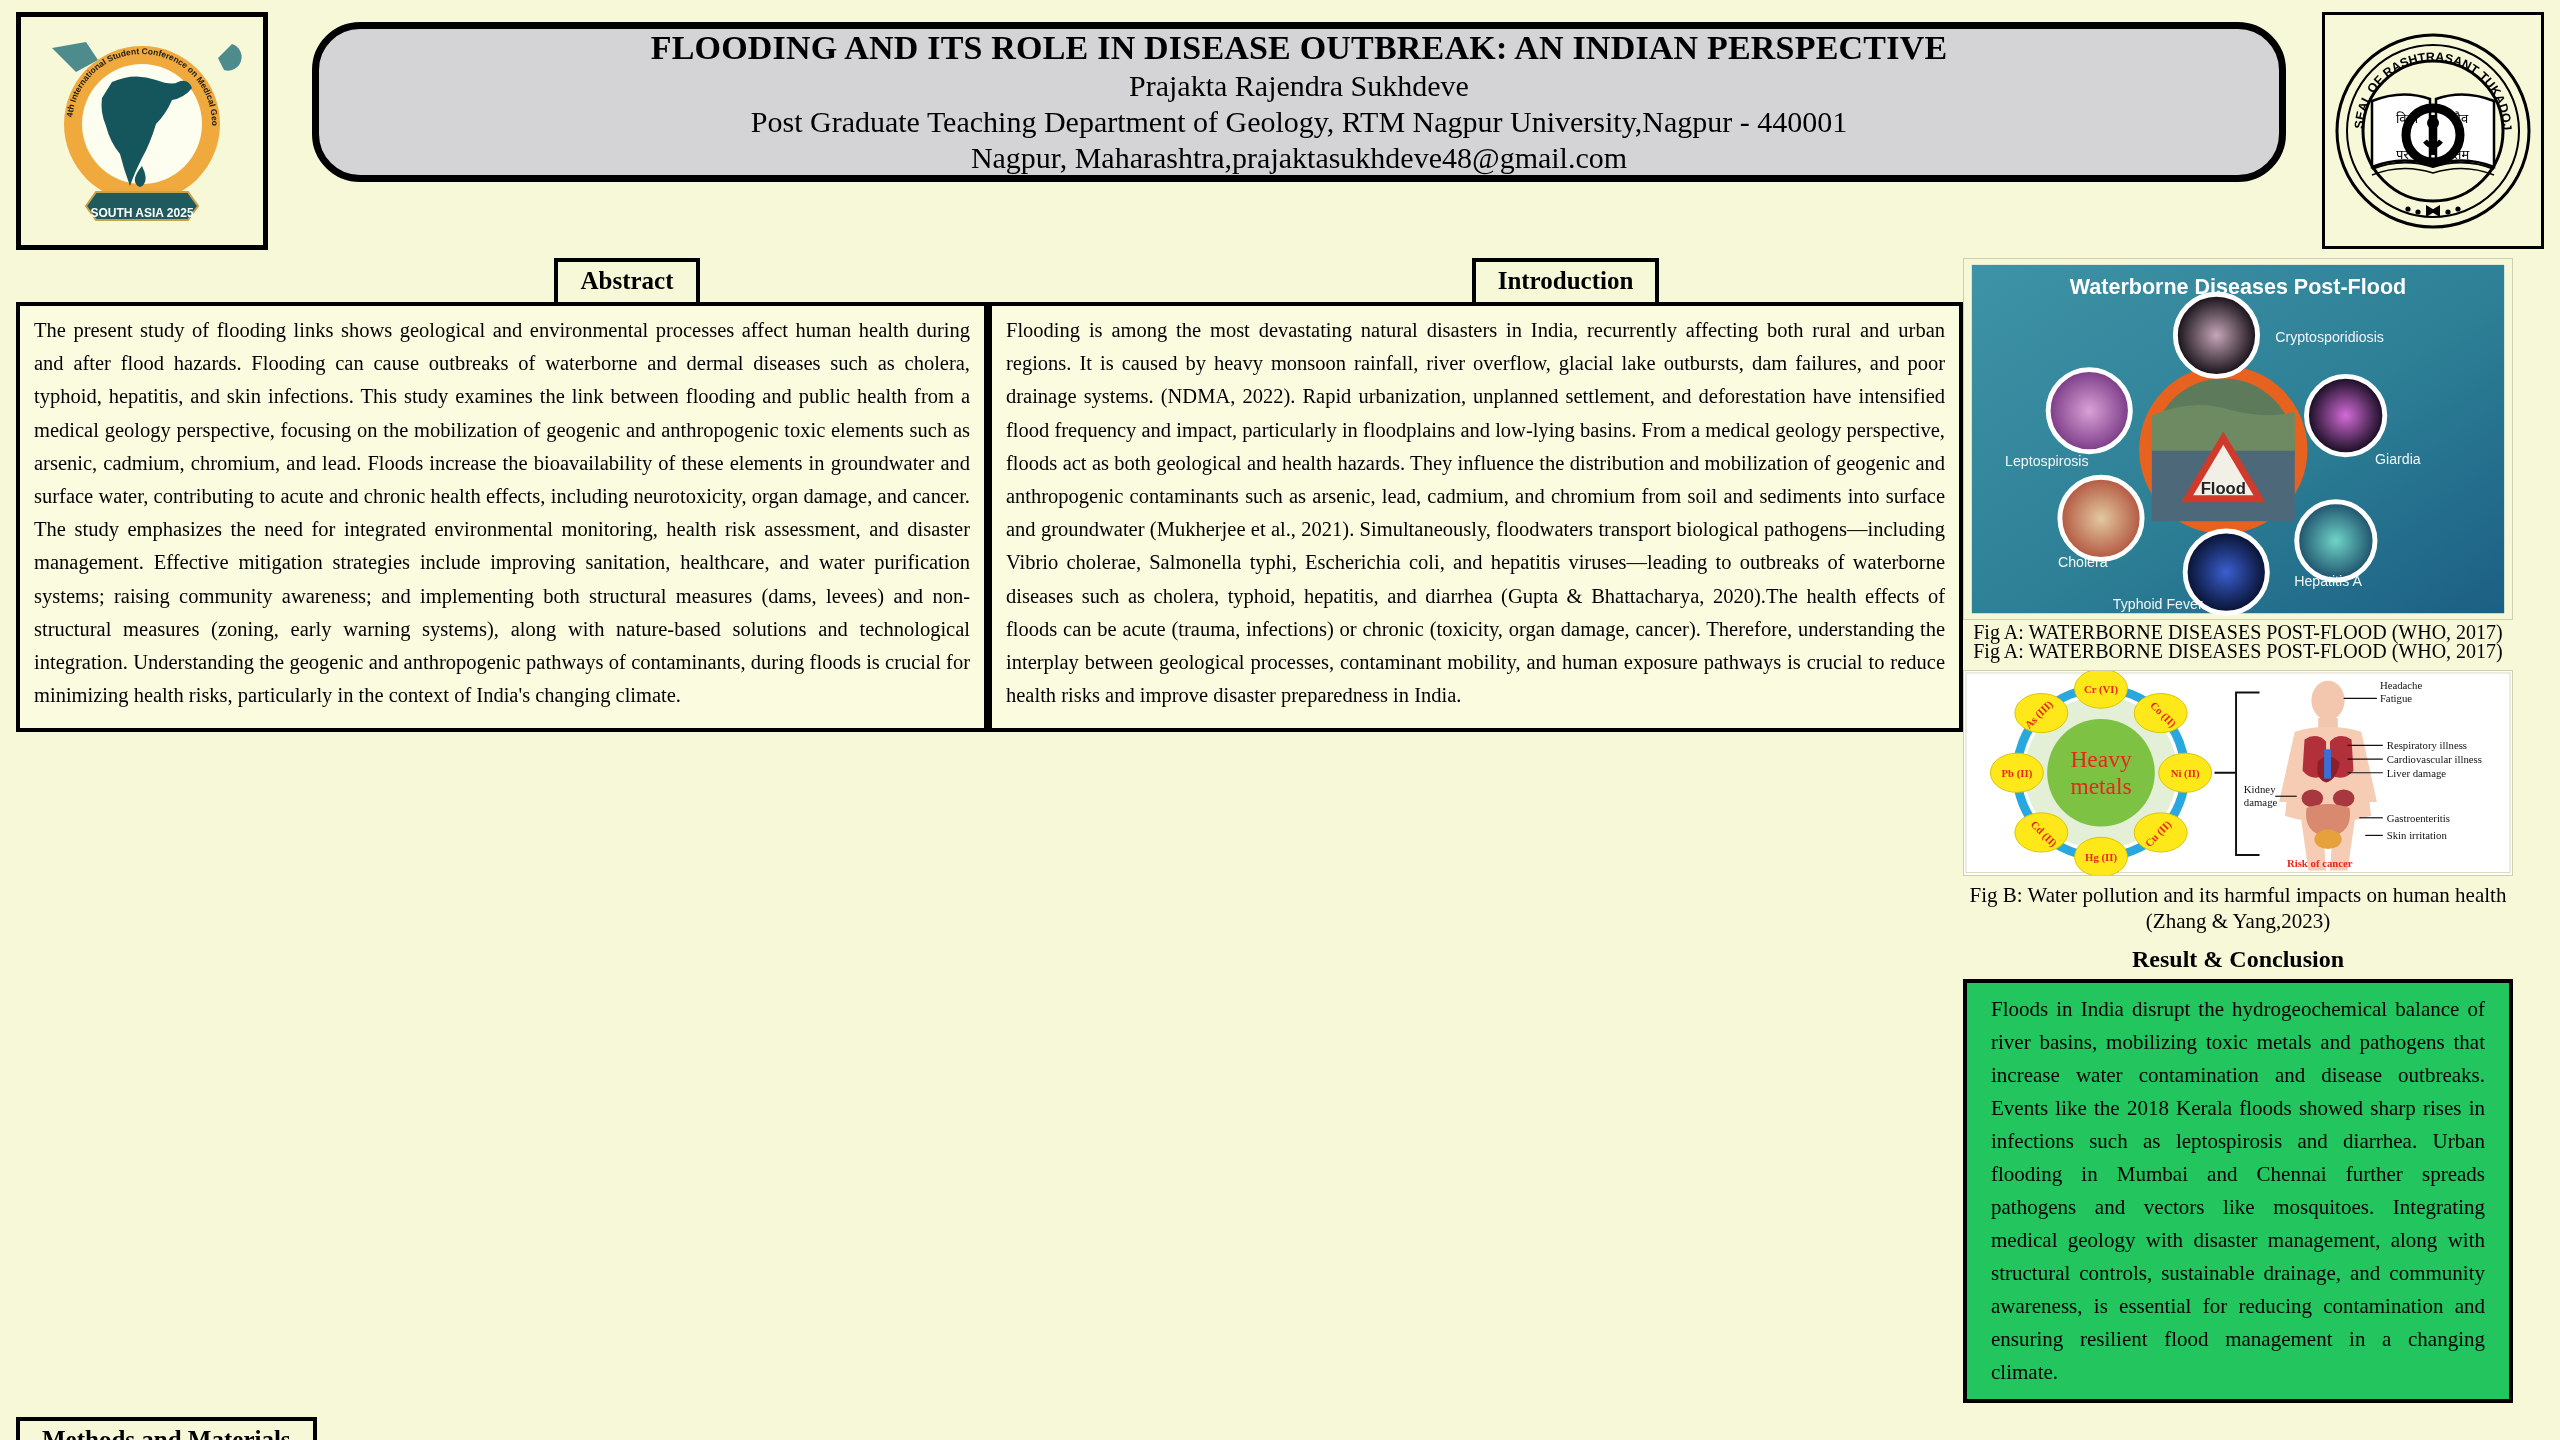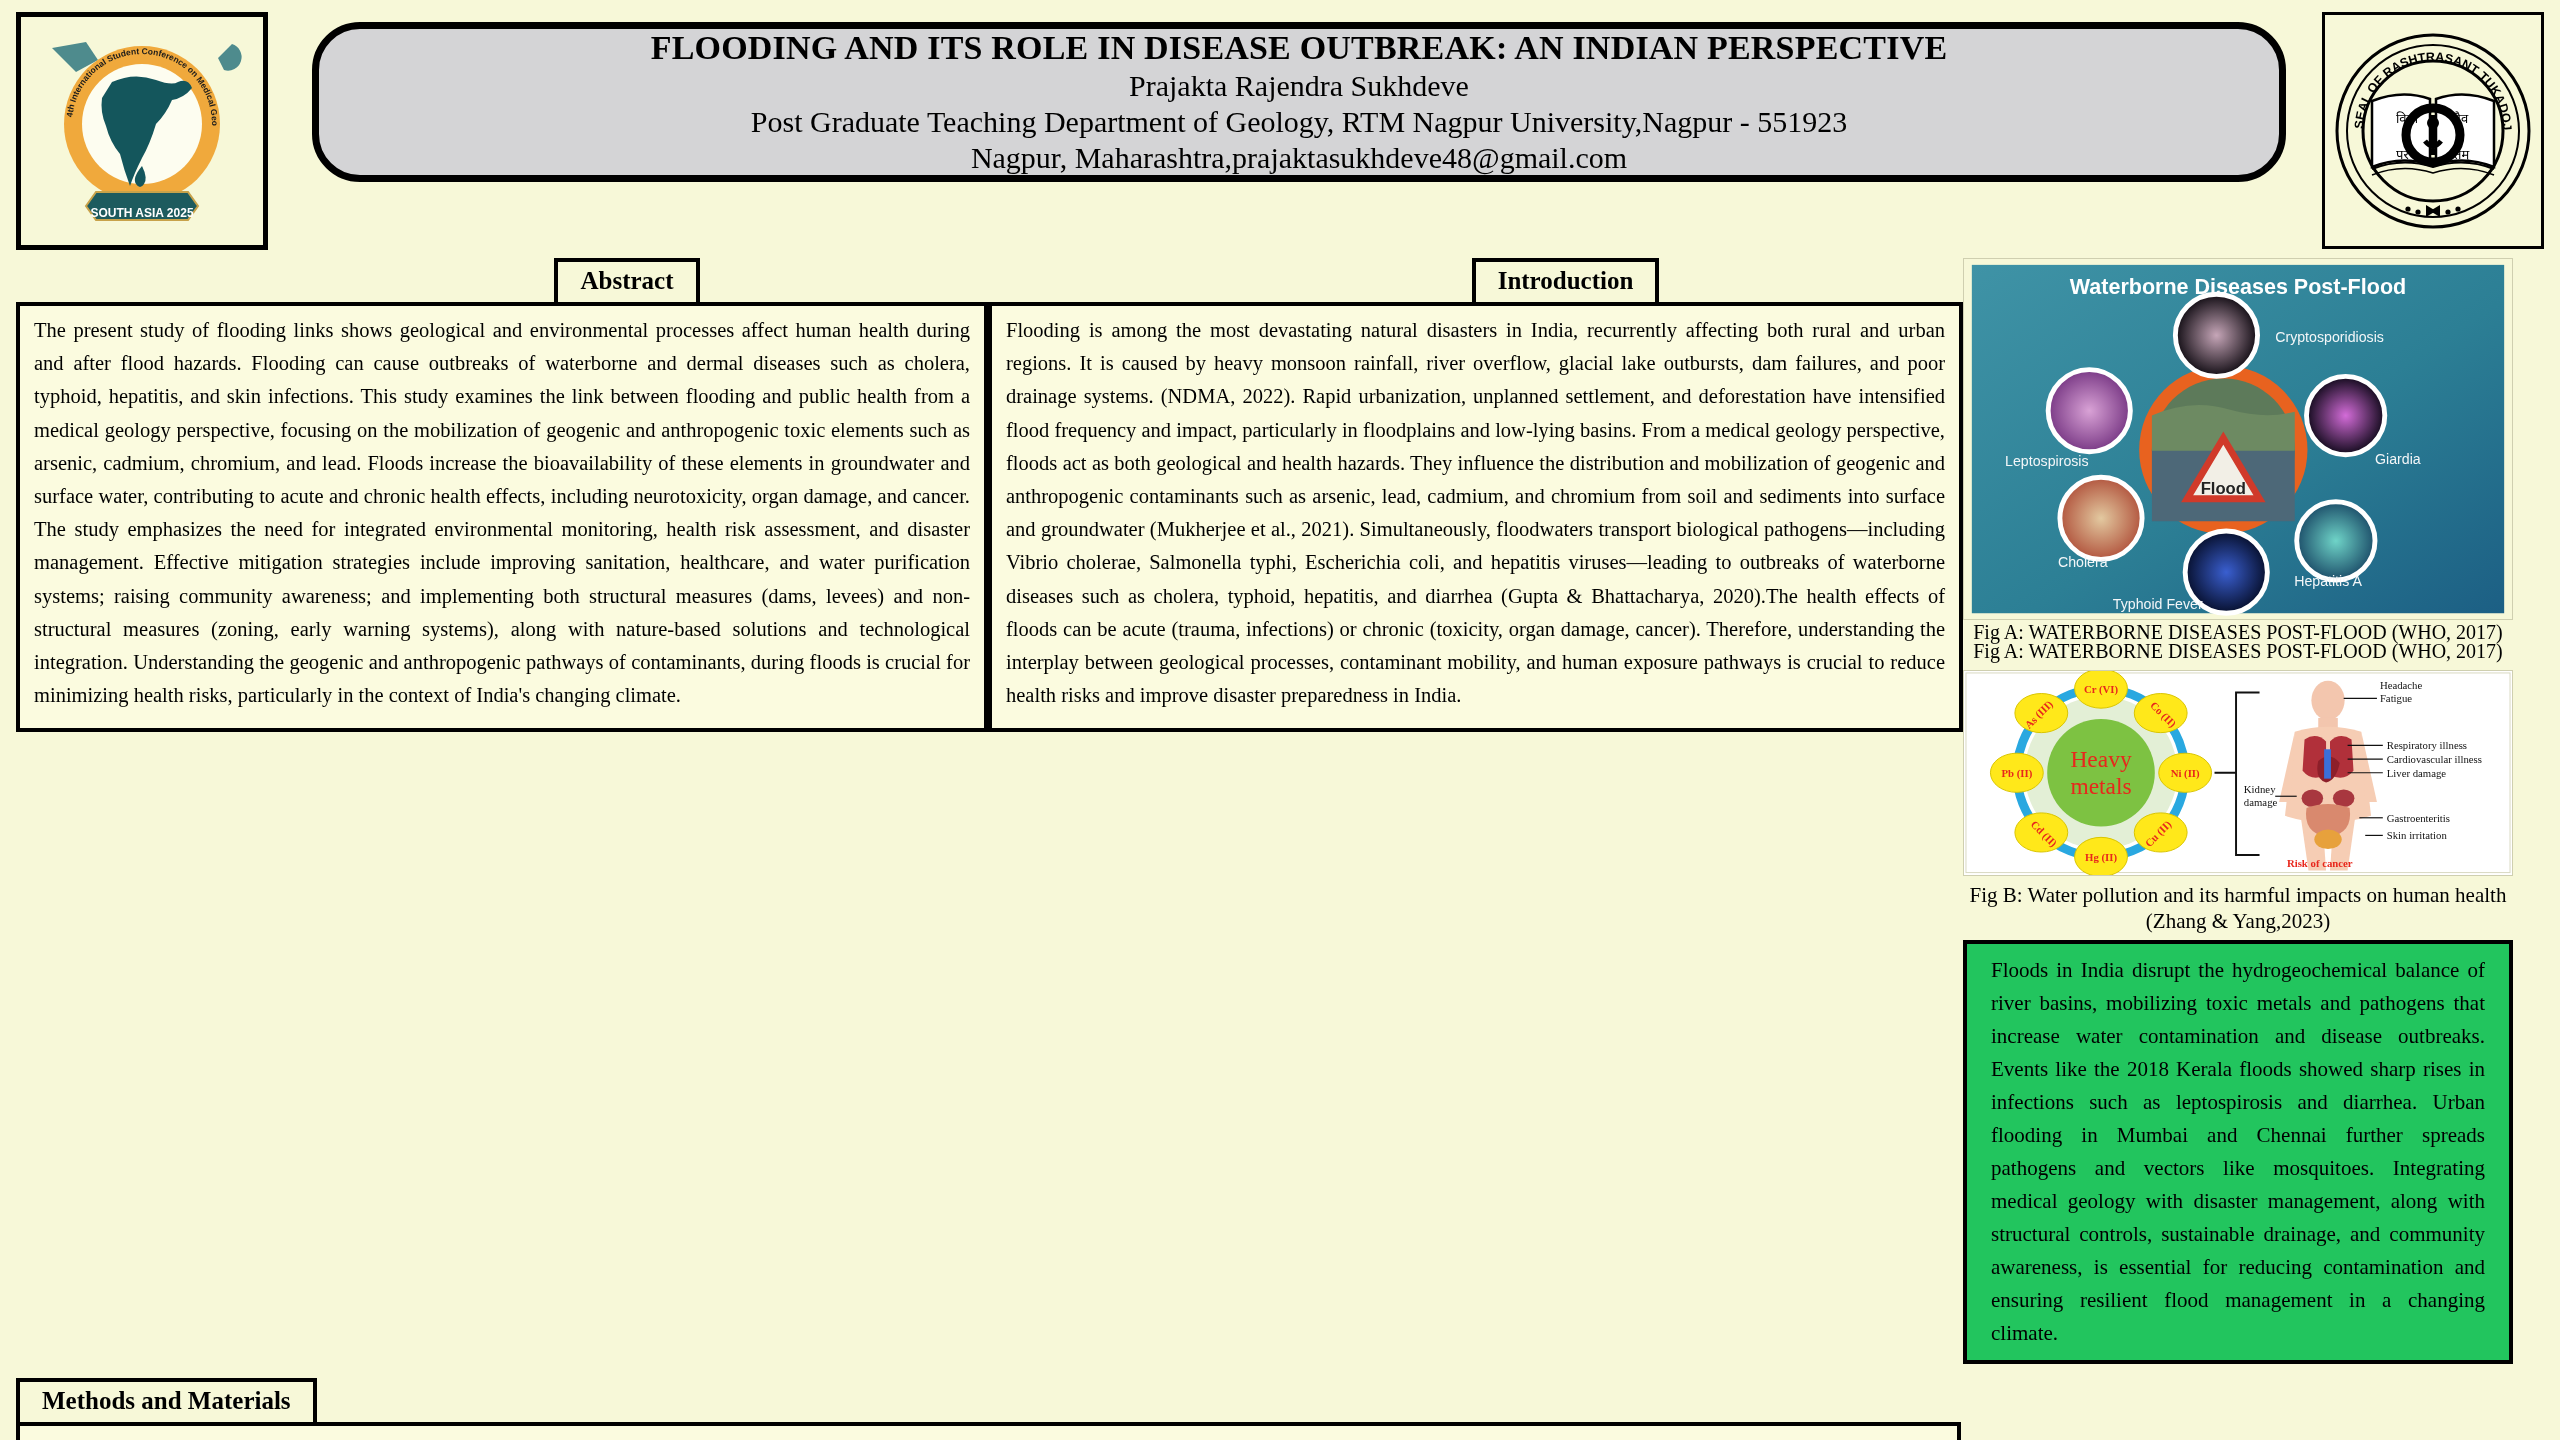--- a/index.html
+++ b/index.html
@@ -93,21 +93,21 @@
         <path id="arcTop" d="M 48 104 a 70 70 0 1 1 140 0" fill="none"></path>
 
         <path d="M62 186 l10 -14 h92 l10 14 l-10 14 h-92 z" fill="#1d5b5e" stroke="#c8a24a" stroke-width="2"></path>
         <text x="118" y="197" text-anchor="middle" font-size="12" font-weight="bold" font-family="Liberation Sans, sans-serif" fill="#ffffff">SOUTH ASIA 2025</text>
       </svg>
     </div>
 
     <div class="title-box">
       <div class="ttl-main">FLOODING AND ITS ROLE IN DISEASE OUTBREAK: AN INDIAN PERSPECTIVE</div>
       <div class="ttl-author">Prajakta Rajendra Sukhdeve</div>
-      <div class="ttl-dept">Post Graduate Teaching Department of Geology, RTM Nagpur University,Nagpur - 551923</div>
+      <div class="ttl-dept">Post Graduate Teaching Department of Geology, RTM Nagpur University,Nagpur - 440001</div>
       <div class="ttl-mail">Nagpur, Maharashtra,prajaktasukhdeve48@gmail.com</div>
     </div>
 
     <div class="logo-box right">
       <svg width="206" height="216" viewBox="0 0 206 216">
         <circle cx="103" cy="108" r="96" fill="none" stroke="#000" stroke-width="3"></circle>
         <circle cx="103" cy="108" r="86" fill="none" stroke="#000" stroke-width="2"></circle>
         <circle cx="103" cy="108" r="70" fill="none" stroke="#000" stroke-width="3"></circle>
         <path id="sealArc" d="M 33 108 a 70 70 0 1 1 140 0" fill="none"></path>
         <text font-size="12.5" font-weight="bold" font-family="Liberation Sans, sans-serif" fill="#000">
@@ -295,20 +295,23 @@
             <text x="432" y="172">Skin irritation</text>
             <text x="286" y="125">Kidney</text>
             <text x="286" y="138">damage</text>
             <text x="330" y="200" font-weight="bold" fill="#e8271c">Risk of cancer</text>
           </g>
         </svg>
         <div class="fig-cap2">Fig B: Water pollution and its harmful impacts on human health</div>
         <div class="fig-cap2" style="margin-top:0;">(Zhang &amp; Yang,2023)</div>
       </div>
 
+      <div class="res-tab-row">
+        <div class="res-title">Result &amp; Conclusion</div>
+      </div>
       <div class="res-panel">
         <p>Floods in India disrupt the hydrogeochemical balance of river basins, mobilizing toxic metals and pathogens that increase water contamination and disease outbreaks. Events like the 2018 Kerala floods showed sharp rises in infections such as leptospirosis and diarrhea. Urban flooding in Mumbai and Chennai further spreads pathogens and vectors like mosquitoes. Integrating medical geology with disaster management, along with structural controls, sustainable drainage, and community awareness, is essential for reducing contamination and ensuring resilient flood management in a changing climate.</p>
       </div>
     </div>
   </div>
 
   <div class="methods-wrap">
     <div class="methods-tab-row">
       <div class="sec-tab">Methods and Materials</div>
     </div>

